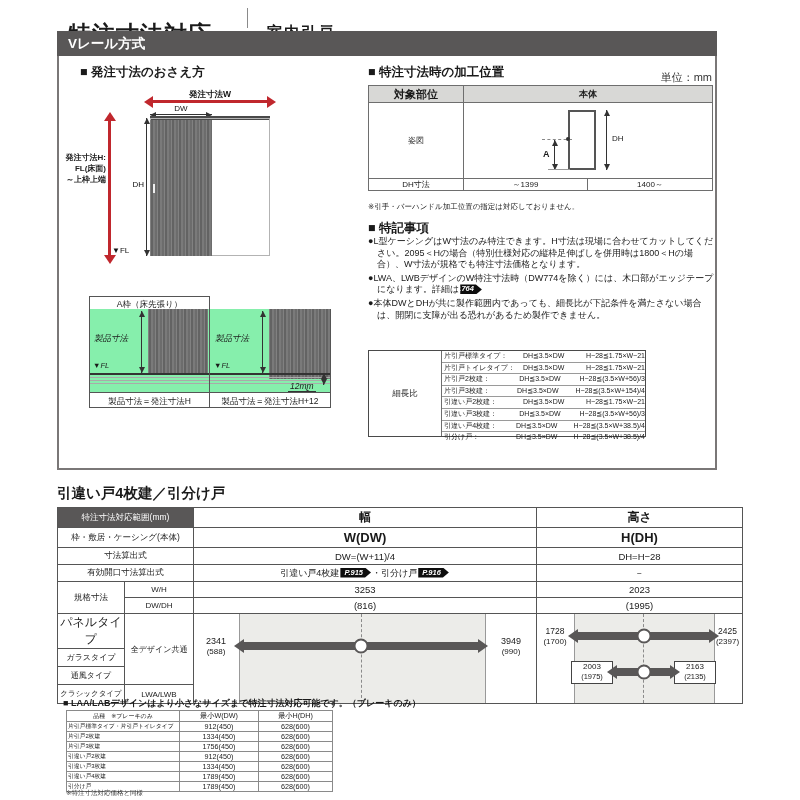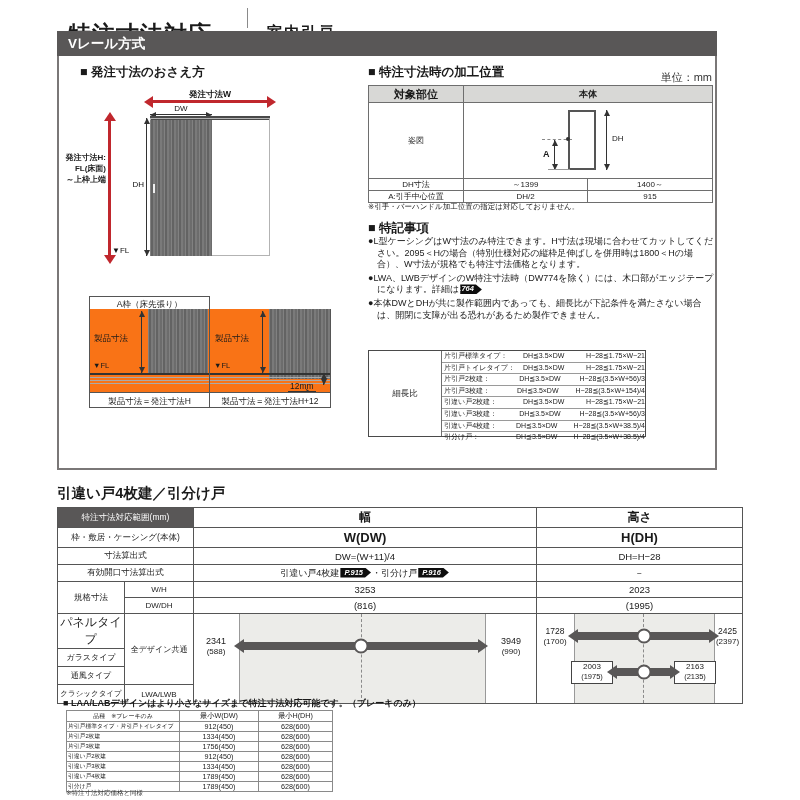--- a/index.html
+++ b/index.html
@@ -48,21 +48,21 @@
   .olbl{position:absolute;color:#111;}
   .opening{position:absolute;left:90px;top:30px;width:120px;height:138px;border:1px solid #b3b3b3;box-sizing:border-box;}
   .rail{position:absolute;left:90px;top:28px;width:120px;height:4px;background:#4a4a4a;}
   .odoor{position:absolute;left:90px;top:32px;width:62px;height:136px;}
   .ohandle{position:absolute;left:93px;top:96px;width:2px;height:9px;background:#eee;}
   .hblock{position:absolute;left:0;top:64px;width:46px;text-align:right;font-size:8px;line-height:11px;font-weight:bold;color:#222;}
 
   
   .frames{left:89px;top:296px;width:242px;height:112px;font-size:8.5px;}
   .fhead{position:absolute;top:0;height:14px;line-height:14px;text-align:center;border:1px solid #555;box-sizing:border-box;background:#fff;}
-  .fbody{position:absolute;top:13px;height:84px;border:1px solid #555;border-top:none;box-sizing:border-box;background:#f97316;overflow:hidden;}
+  .fbody{position:absolute;top:13px;height:84px;border:1px solid #555;border-top:none;box-sizing:border-box;background:#86efac;overflow:hidden;font-style:italic;}
   .fcap{position:absolute;top:96px;height:16px;line-height:16px;text-align:center;border:1px solid #555;border-top:1px solid #555;box-sizing:border-box;}
   .floorline{position:absolute;left:0;width:240px;height:2px;background:#333;}
   .hatch{position:absolute;left:0;width:240px;height:1px;background:#aaa;}
   .leader{position:absolute;width:20px;height:1px;background:#333;transform:rotate(32deg);transform-origin:left center;}
 
   
   table{border-collapse:collapse;table-layout:fixed;}
   .t-outer{border:1.5px solid #3a3a3a;}
   td{border:1px solid #6e6e6e;padding:0 2px;overflow:hidden;box-sizing:border-box;}
   .c{text-align:center;}
@@ -198,25 +198,20 @@
         <div style="position:absolute;left:102px;top:34px;width:4px;height:4px;background:#333;border-radius:50%;"></div>
         <div class="dim-v" style="left:90px;top:37px;height:30px;"></div>
         <div style="position:absolute;left:79px;top:46px;font-size:9px;font-weight:bold;">A</div>
         <div style="position:absolute;left:84px;top:66px;width:22px;height:1px;background:#999;"></div>
       </td>
     </tr>
     <tr style="height:11px;">
       <td class="c">DH寸法</td>
       <td class="c">～1399</td>
       <td class="c">1400～</td>
-    </tr>
-    <tr style="height:12px;">
-      <td class="c">A:引手中心位置</td>
-      <td class="c">DH/2</td>
-      <td class="c">915</td>
     </tr>
   </tbody>
     </table>
   <div class="abs proc-note">※引手・バーハンドル加工位置の指定は対応しておりません。</div>
 
   <div class="abs sechead" style="left:368px;top:220px;">■ 特記事項</div>
   <div class="abs notes">
     <p>●L型ケーシングはW寸法のみ特注できます。H寸法は現場に合わせてカットしてください。2095＜Hの場合（特別仕様対応の縦枠足伸ばしを併用時は1800＜Hの場合）、W寸法が規格でも特注寸法価格となります。</p>
     <p><span>●LWA、LWBデザインのW特注寸法時（DW774を除く）には、木口部がエッジテープになります。詳細は</span><span class="pbadge">P.764</span></p>
     <p>●本体DWとDHが共に製作範囲内であっても、細長比が下記条件を満たさない場合は、開閉に支障が出る恐れがあるため製作できません。</p>

